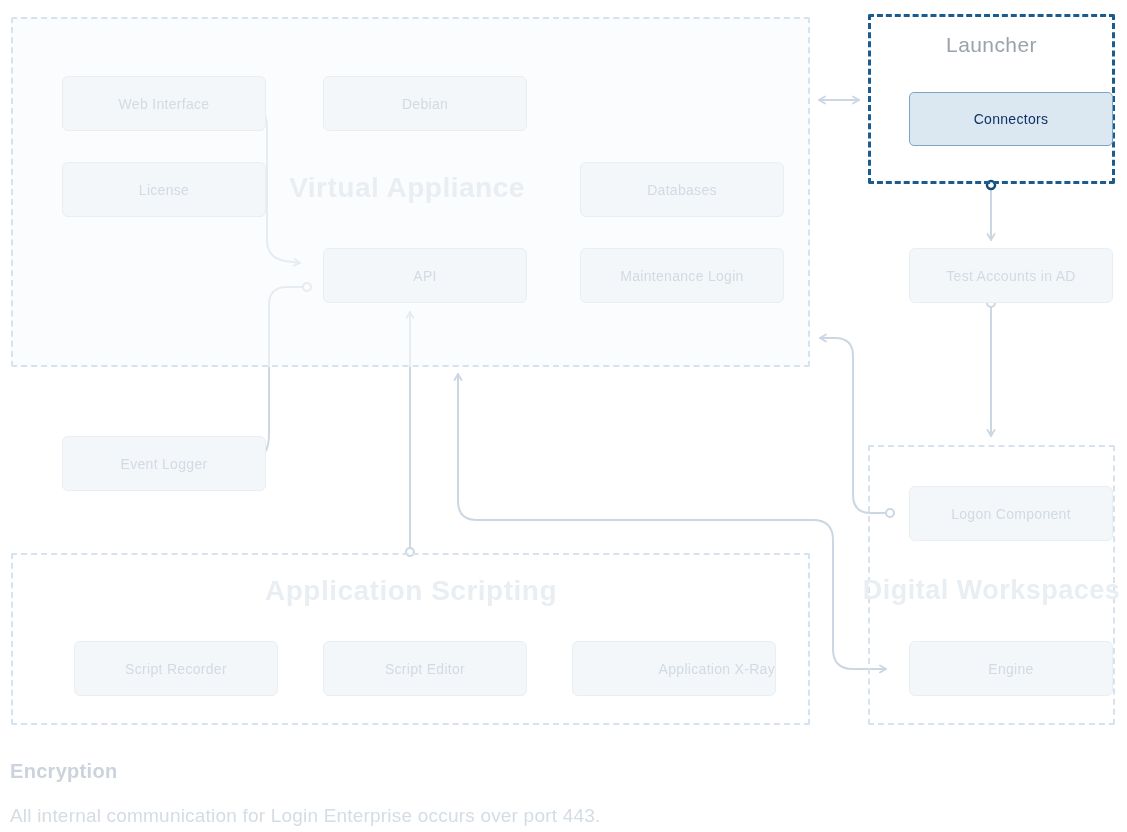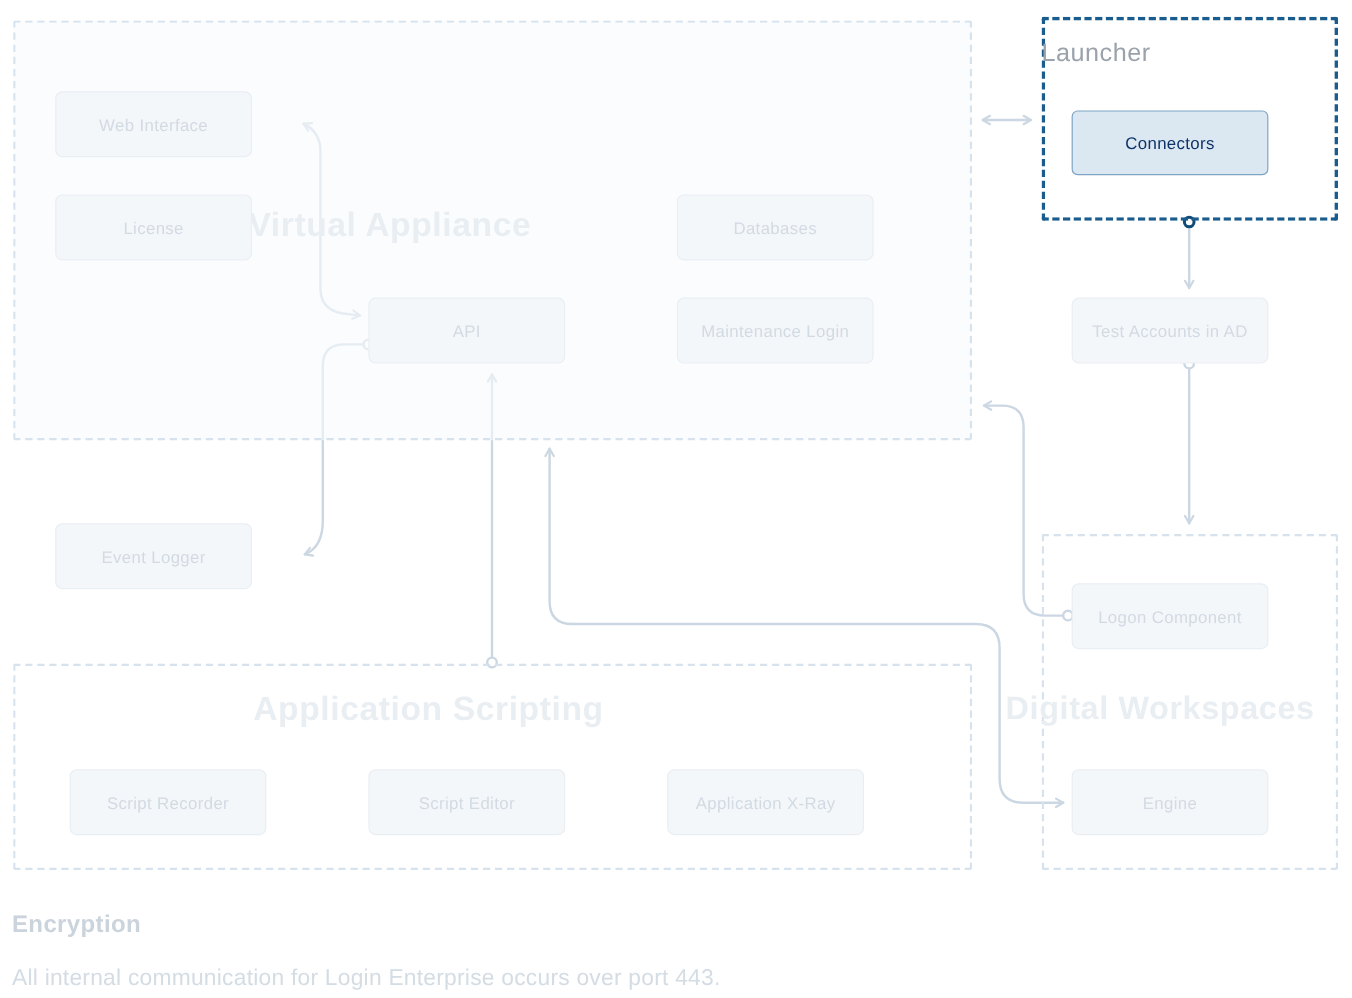--- a/index.html
+++ b/index.html
@@ -14,27 +14,27 @@
   .canvas{position:relative;width:1127px;height:832px;overflow:hidden;background:var(--background);}
   svg.connector-layer{position:absolute;left:0;top:0;width:1127px;height:832px;pointer-events:none;}
   .c-line{stroke:var(--line);fill:none;stroke-width:2;stroke-linecap:round;stroke-linejoin:round;}
   .c-dot{fill:#fff;stroke:var(--line);stroke-width:2;}
   .c-dot-dark{fill:#fff;stroke:var(--accent-dot);stroke-width:2.5;}
 
   .group{position:absolute;border:2px dashed var(--faded-dash);border-radius:2px;box-sizing:border-box;}
   .group.tinted{background:rgba(246,250,253,0.6);}
   .group.accent{border:3px dashed var(--accent-border);background:transparent;}
 
-  .group-title{position:absolute;font-size:28px;font-weight:600;
+  .group-title{position:absolute;text-align:center;font-size:28px;font-weight:600;
     letter-spacing:.5px;color:var(--group-title);user-select:none;}
   .group-title.small{font-size:21px;font-weight:400;color:var(--launcher-title);letter-spacing:.4px;}
 
-  .node{position:absolute;width:164px;height:55px;box-sizing:border-box;border-radius:6px;
+  .node{position:absolute;width:204px;height:55px;box-sizing:border-box;border-radius:6px;
     background:var(--node-fill);border:1px solid var(--node-border);
-    display:flex;align-items:center;justify-content:center;cursor:pointer;}
+    display:flex;align-items:center;justify-content:center;cursor:pointer;margin-left:16px;}
   .node .node-label{font-size:14px;letter-spacing:.3px;color:var(--node-text);}
   .node.accent{background:var(--accent-fill);border:1.5px solid var(--accent-node-border);border-radius:5px;}
   .node.accent .node-label{color:var(--accent-text);font-weight:500;}
 
   .footer-heading{position:absolute;left:10px;top:760px;font-size:20px;font-weight:700;
     letter-spacing:.3px;color:var(--heading);}
   .footer-body{position:absolute;left:10px;top:805px;font-size:19px;letter-spacing:.2px;color:var(--body-text);}
 </style>
 </head>
 <body>
@@ -69,20 +69,23 @@
     <path class="c-line" d="M 991 308 L 991 436" marker-end="url(#arr)"></path>
     <circle class="c-dot" cx="991" cy="303" r="4"></circle>
   </svg>
 
   <div class="group tinted" style="left:11px;top:17px;width:799px;height:350px;"></div>
   <div class="group-title" style="left:207px;top:172px;width:400px;">Virtual Appliance</div>
 
   <div class="node" style="left:46px;top:76px;">
     <span class="node-label">Web Interface</span>
   </div>
+  <div class="node" style="left:307px;top:76px;">
+    <span class="node-label">Debian</span>
+  </div>
   <div class="node" style="left:46px;top:162px;">
     <span class="node-label">License</span>
   </div>
   <div class="node" style="left:564px;top:162px;">
     <span class="node-label">Databases</span>
   </div>
   <div class="node" style="left:307px;top:248px;">
     <span class="node-label">API</span>
   </div>
   <div class="node" style="left:564px;top:248px;">
@@ -103,21 +106,21 @@
   </div>
 
   <div class="group" style="left:11px;top:553px;width:799px;height:172px;"></div>
   <div class="group-title" style="left:211px;top:575px;width:400px;">Application Scripting</div>
   <div class="node" style="left:58px;top:641px;">
     <span class="node-label">Script Recorder</span>
   </div>
   <div class="node" style="left:307px;top:641px;text-align:center;">
     <span class="node-label">Script Editor</span>
   </div>
-  <div class="node" style="left:556px;top:641px;">
+  <div class="node" style="left:556px;top:641px;justify-content:flex-end;">
     <span class="node-label">Application X-Ray</span>
   </div>
 
   <div class="group" style="left:868px;top:445px;width:247px;height:280px;"></div>
   <div class="group-title" style="left:838px;top:575px;width:307px;font-size:27px;">Digital Workspaces</div>
   <div class="node" style="left:893px;top:486px;">
     <span class="node-label">Logon Component</span>
   </div>
   <div class="node" style="left:893px;top:641px;">
     <span class="node-label">Engine</span>

